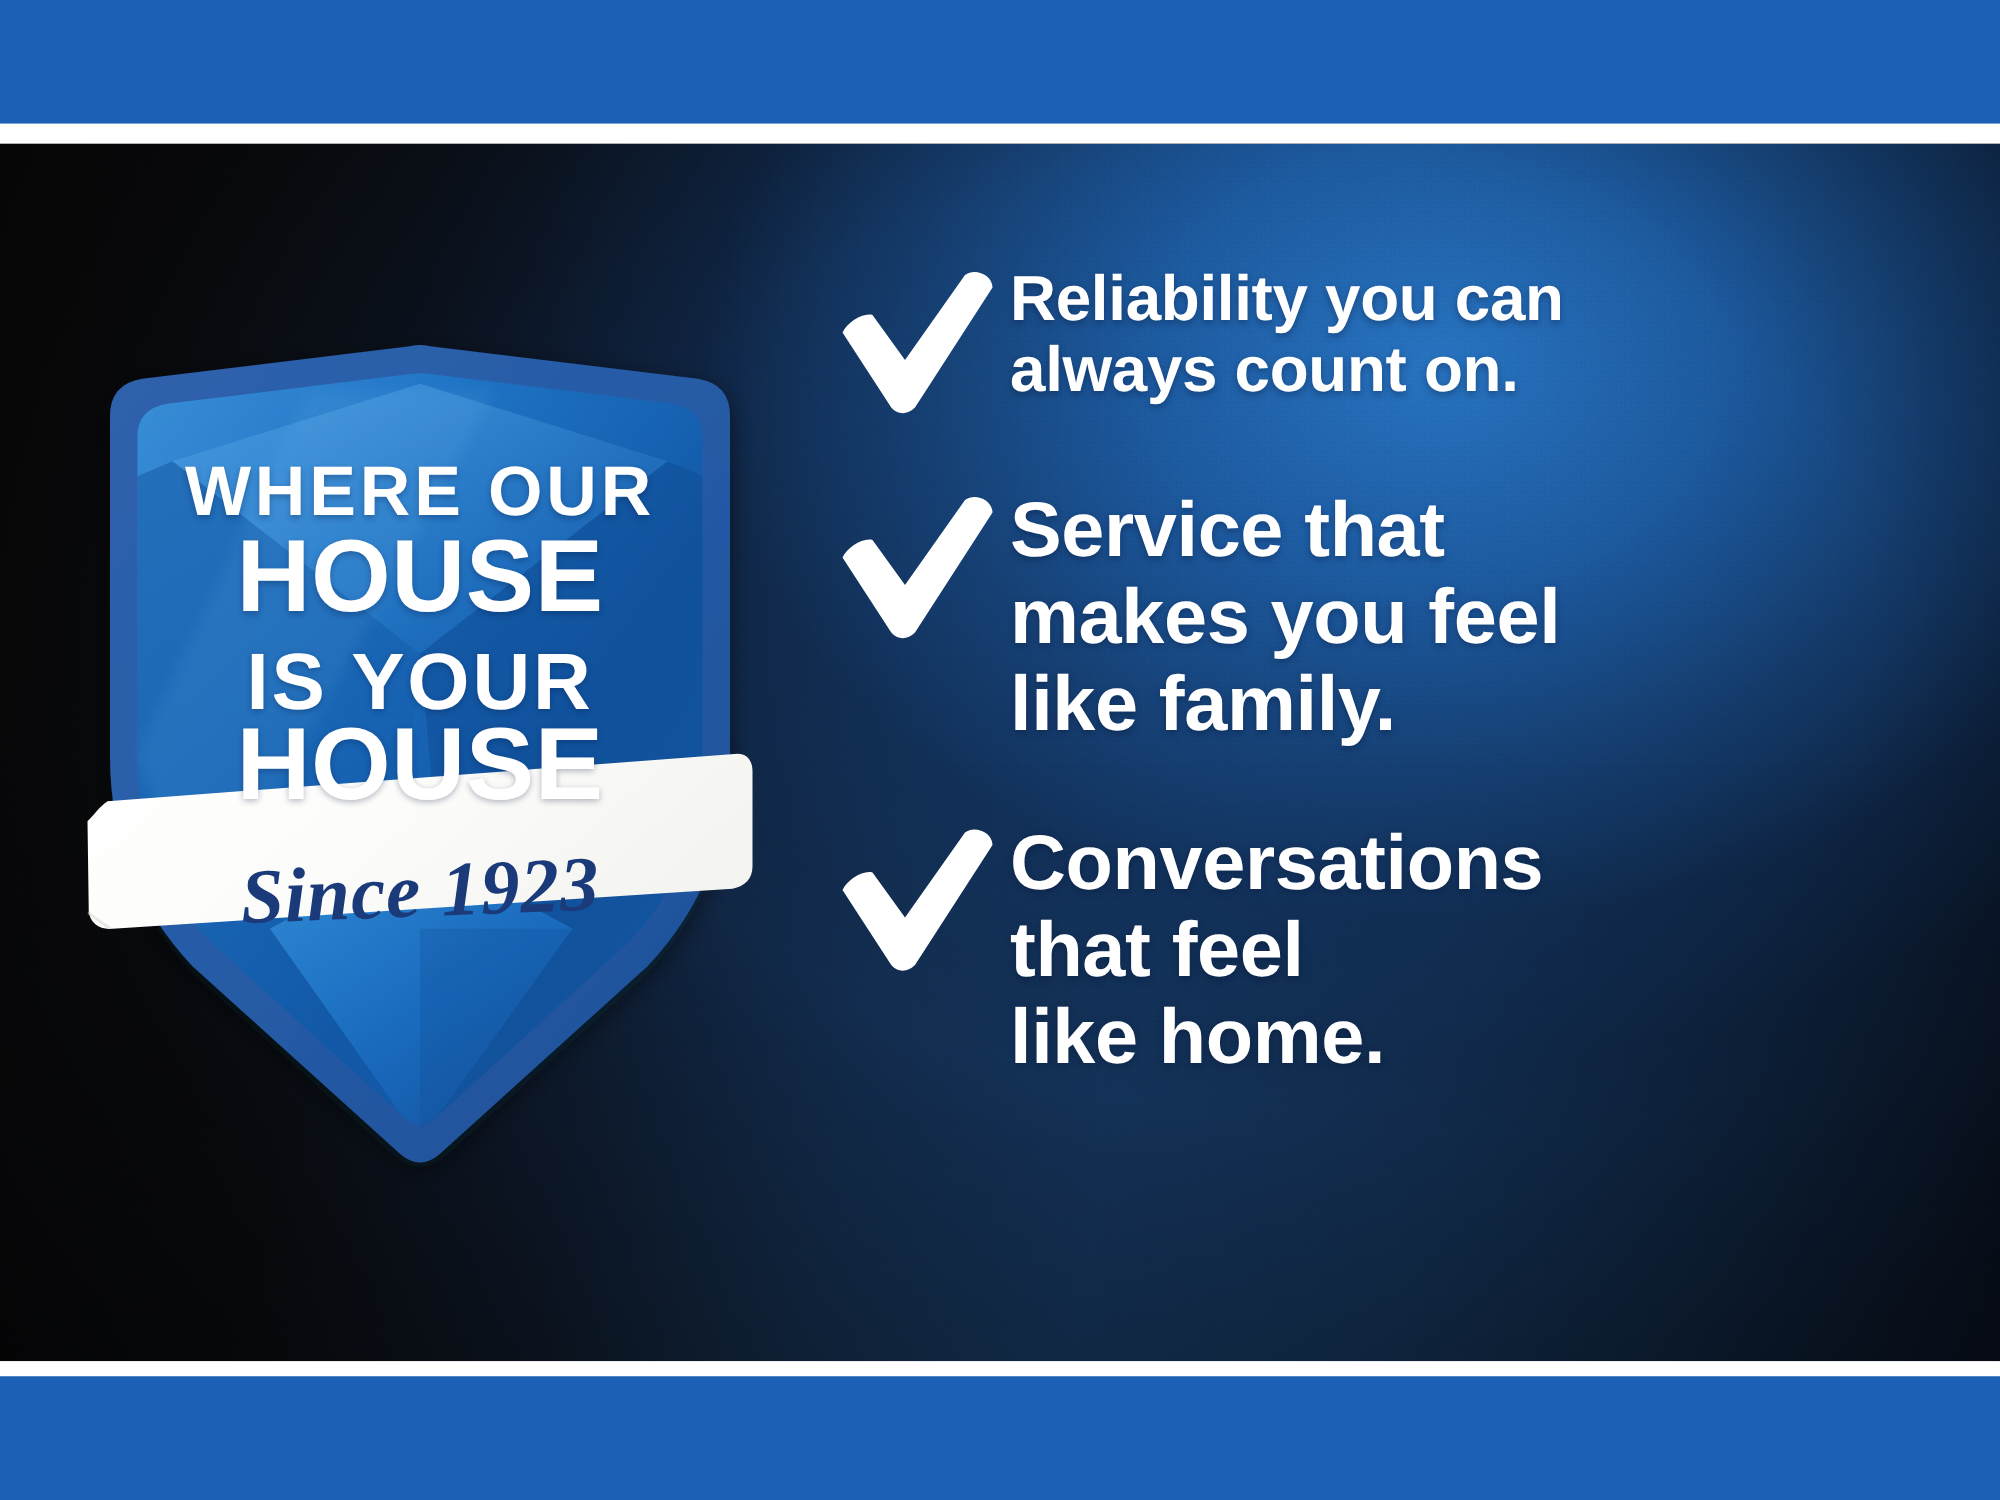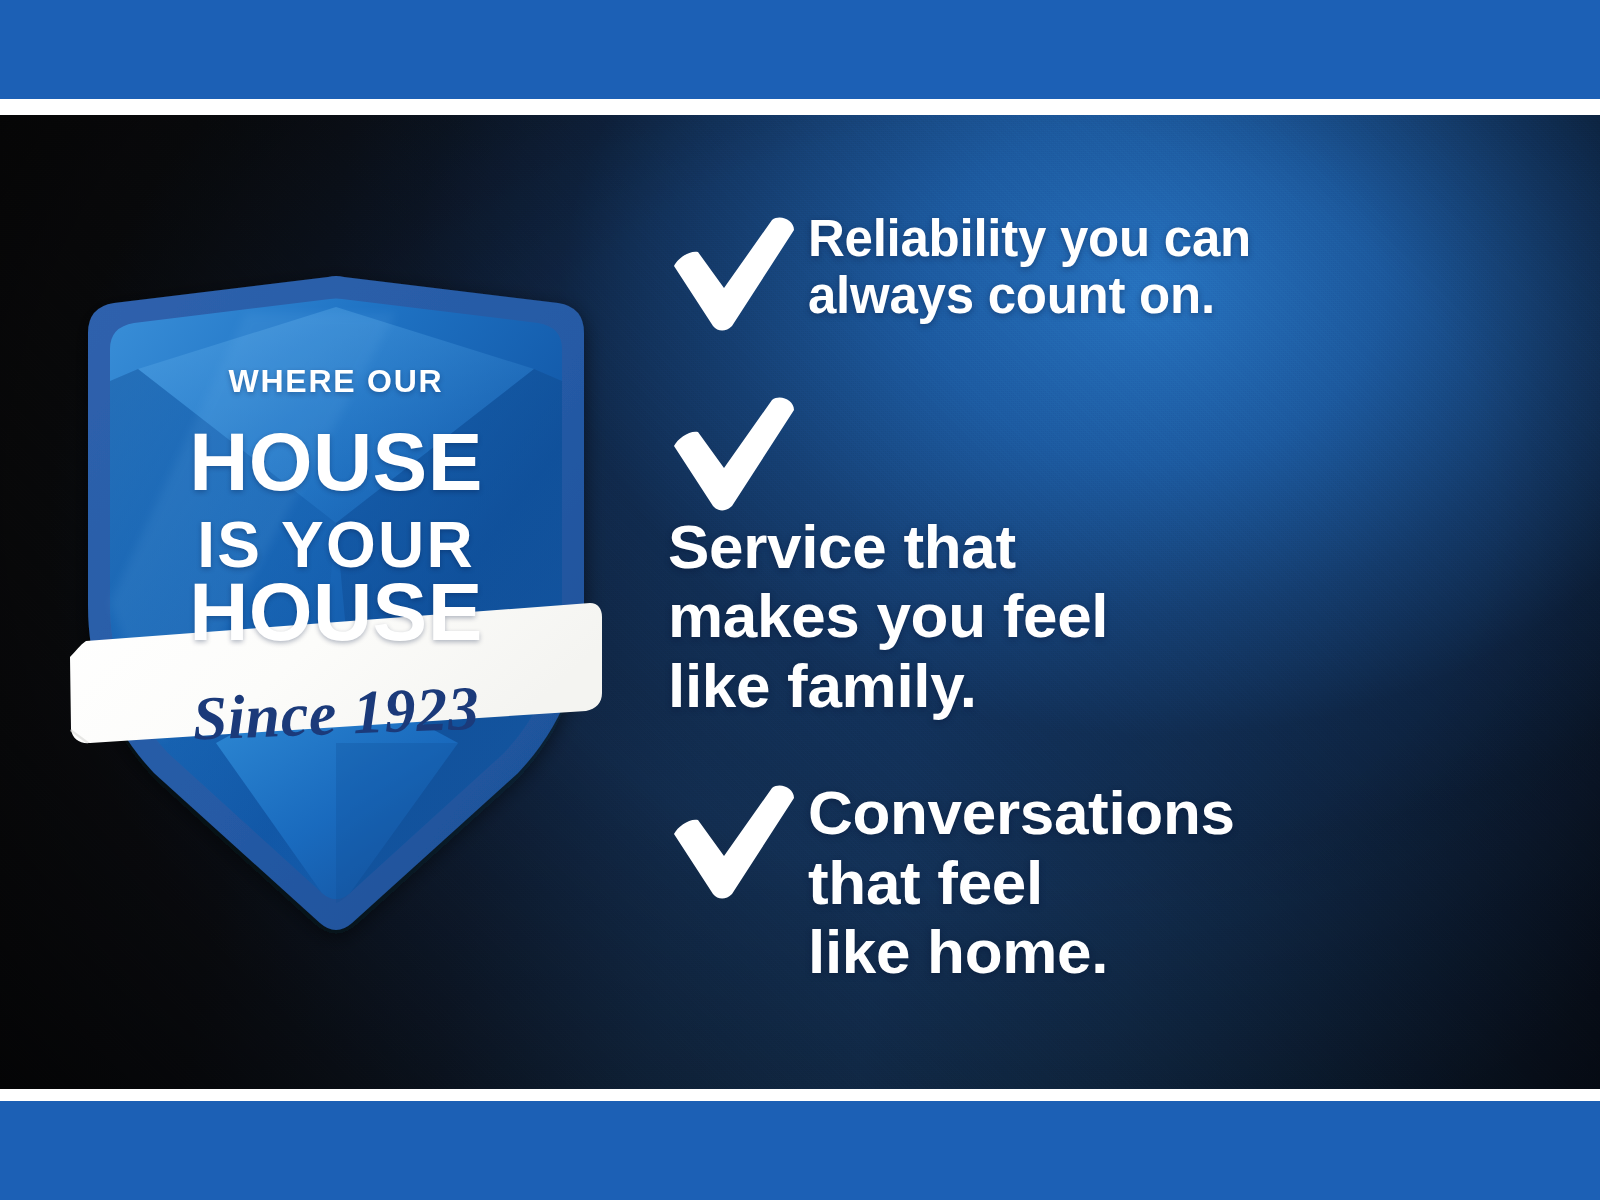--- a/index.html
+++ b/index.html
@@ -99,21 +99,21 @@
   .bl {
     position:absolute; left:0; width:540px;
     text-align:center;
     color:#ffffff;
     font-family:"Liberation Sans", sans-serif;
     font-weight:700;
     letter-spacing:0.01em;
     line-height:1;
     text-shadow:0 2px 5px rgba(0,20,60,0.30);
   }
-  .bl-1 { top:92px;  font-size:32px; letter-spacing:0.055em; }
+  .bl-1 { top:92px;  font-size:56px; letter-spacing:0.055em; }
   .bl-2 { top:148px; font-size:82px; letter-spacing:0.005em; }
   .bl-3 { top:240px; font-size:64px; letter-spacing:0.035em; }
   .bl-4 { top:298px; font-size:82px; letter-spacing:0.005em; }
 
   .ribbon-text {
     position:absolute;
     left:0; top:405px; width:540px;
     text-align:center;
     color:#1b3a7a;
     font-family:"Liberation Serif", serif;
@@ -152,21 +152,21 @@
     font-family:"Liberation Sans", sans-serif;
     font-weight:700;
     font-size:62px;
     line-height:1.12;
     letter-spacing:-0.005em;
     white-space:pre-line;
     text-shadow:0 2px 6px rgba(0,15,45,0.35);
   }
 
   .b1 .bullet-text { font-size:51px; }
-  .b2 { margin-top:16px;flex-direction:column; }
+  .b2 { margin-top:16px; }
   .b3 { margin-top:26px; }
 </style>
 </head>
 <body>
 
 <div class="canvas">
 
   <div class="bar bar-top"></div>
   <div class="bar-gap gap-top"></div>
 

